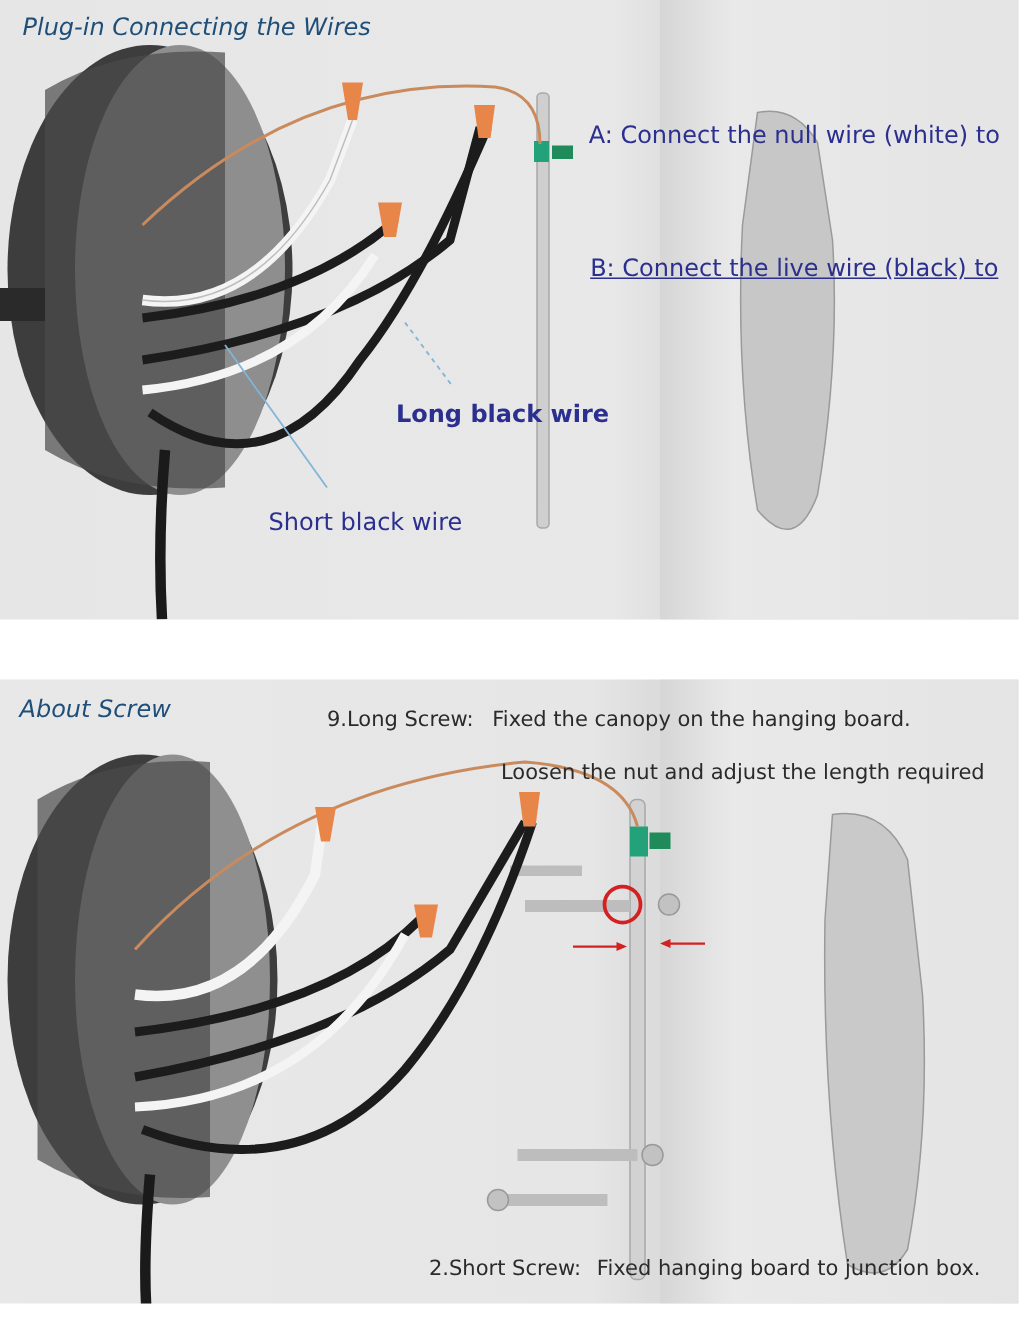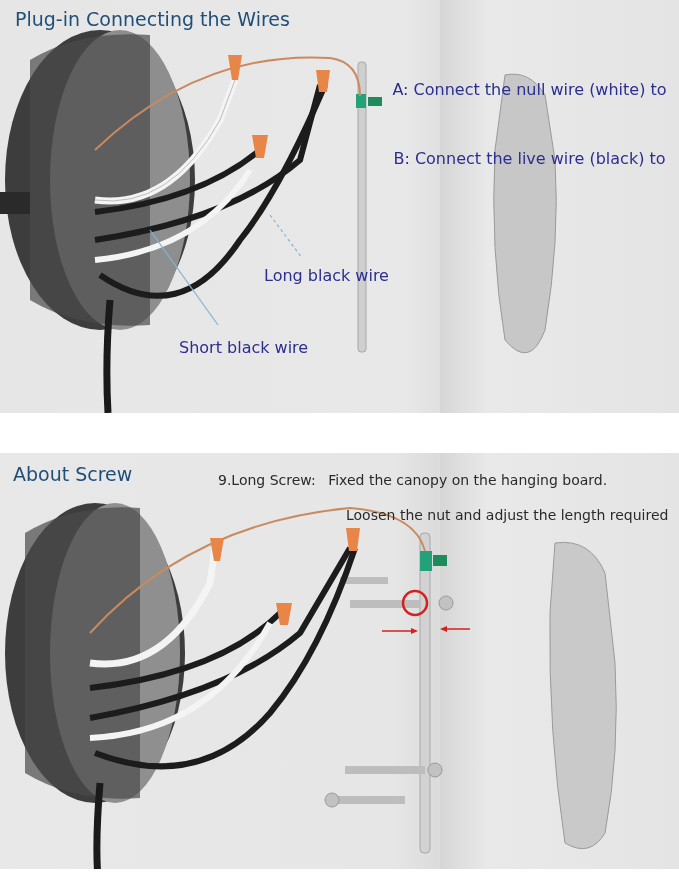--- a/index.html
+++ b/index.html
@@ -1,21 +1,21 @@
 <!DOCTYPE html>
 <html><head>
 <meta charset="utf-8">
 <style>
   * { margin:0; padding:0; box-sizing:border-box; }
   body { width:679px; height:878px; background:#ffffff; position:relative; overflow:hidden; font-family:"DejaVu Sans", sans-serif; }
   .panel { position:absolute; left:0; width:679px; overflow:hidden; }
   .panel-top { top:0; height:413px; background:linear-gradient(90deg,#e6e6e6 0%,#e8e8e8 60%,#dedede 66%,#e4e4e4 100%); }
   .panel-bottom { top:453px; height:416px; background:linear-gradient(90deg,#e8e8e8 0%,#e6e6e6 58%,#dcdcdc 64%,#e2e2e2 100%); }
   .wall { position:absolute; top:0; bottom:0; background:linear-gradient(90deg,#d6d6d6,#e9e9e9 20%,#e4e4e4); }
-  .title { position:absolute; color:#1f4f78; font-size:19px; }
+  .title { position:absolute; color:#1f4f78; font-size:16px;font-style:italic; }
   .blue-text { position:absolute; color:#2b2f8f; font-size:16px; line-height:21px; text-align:center; }
   .dark-text { position:absolute; color:#2a2a2a; font-size:14px; white-space:nowrap; }
   svg { position:absolute; left:0; top:0; }
 </style>
 </head>
 <body>
 
 <div class="panel panel-top">
   <div class="wall" style="left:440px;width:239px;"></div>
   <svg width="679" height="413">
@@ -46,24 +46,24 @@
     <polygon points="252,135 268,135 264,158 256,158" fill="#e8864a"></polygon>
     <polygon points="316,70 330,70 327,92 319,92" fill="#e8864a"></polygon>
 
     <line x1="150" y1="230" x2="218" y2="325" stroke="#7fb6d6" stroke-width="1.2"></line>
     <line x1="270" y1="215" x2="302" y2="258" stroke="#7fb6d6" stroke-width="1.2" stroke-dasharray="3,3"></line>
   </svg>
   <div class="title" style="left:15px;top:8px;">Plug-in Connecting the Wires</div>
   <div class="blue-text" style="left:380px;top:79px;width:299px;">
     <div>A: Connect the null wire (white) to</div>
   </div>
-  <div class="blue-text" style="left:380px;top:148px;width:299px;">
+  <div class="blue-text" style="left:380px;top:168px;width:299px;text-decoration:underline;">
     <div>B: Connect the live wire (black) to</div>
   </div>
-  <div class="blue-text" style="left:264px;top:265px;text-align:left;white-space:nowrap;">Long black wire</div>
+  <div class="blue-text" style="left:264px;top:265px;text-align:left;white-space:nowrap;font-weight:bold;">Long black wire</div>
   <div class="blue-text" style="left:179px;top:337px;text-align:center;white-space:nowrap;">Short black wire</div>
 </div>
 
 <div class="panel panel-bottom">
   <div class="wall" style="left:440px;width:239px;"></div>
   <svg width="679" height="425">
 
     <path d="M555,90 Q590,85 605,120 L615,210 Q620,300 605,380 Q590,405 565,390 Q548,280 550,160 Z" fill="#c9c9c9" stroke="#9a9a9a"></path>
 
     <ellipse cx="95" cy="200" rx="90" ry="150" fill="#3d3d3d"></ellipse>
@@ -100,14 +100,18 @@
 
     <polygon points="210,85 224,85 220,108 214,108" fill="#e8864a"></polygon>
     <polygon points="276,150 292,150 288,172 280,172" fill="#e8864a"></polygon>
     <polygon points="346,75 360,75 357,98 349,98" fill="#e8864a"></polygon>
   </svg>
   <div class="title" style="left:13px;top:10px;">About Screw</div>
   <div class="dark-text" style="left:218px;top:19px;">
     <span>9.Long Screw:</span>
     <span style="margin-left:8px;text-align:right;">Fixed the canopy on the hanging board.</span>
   </div>
-  <div class="dark-text" style="left:346px;top:54px;">Loosen the nut and adjust the length required</div>
+  <div class="dark-text" style="left:334px;top:54px;">Loosen the nut and adjust the length required</div>
+  <div class="dark-text" style="left:286px;top:385px;">
+    <span>2.Short Screw:</span>
+    <span style="margin-left:6px;">Fixed hanging board to junction box.</span>
+  </div>
 </div>
 
 </body></html>

